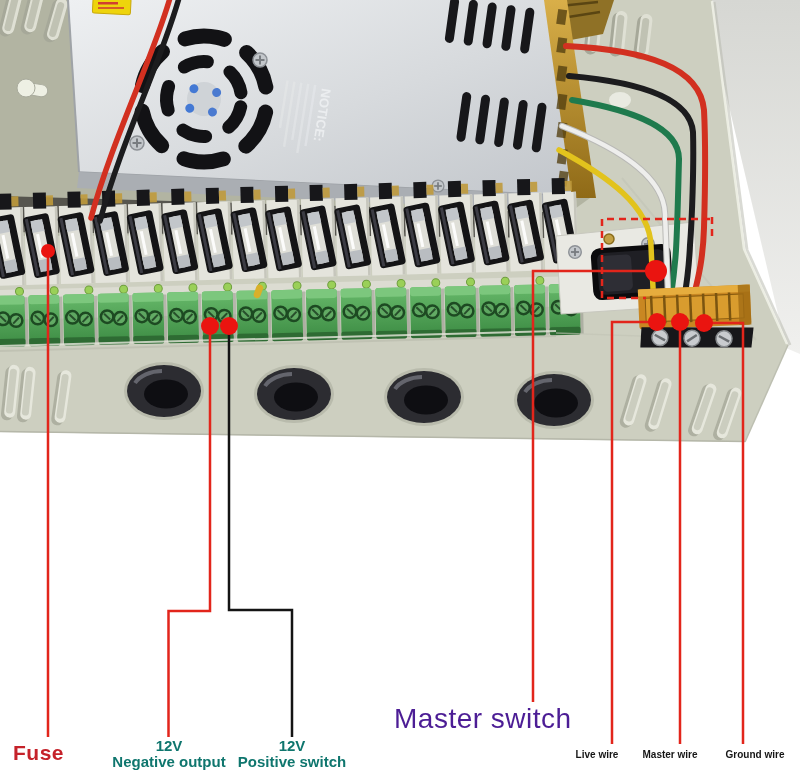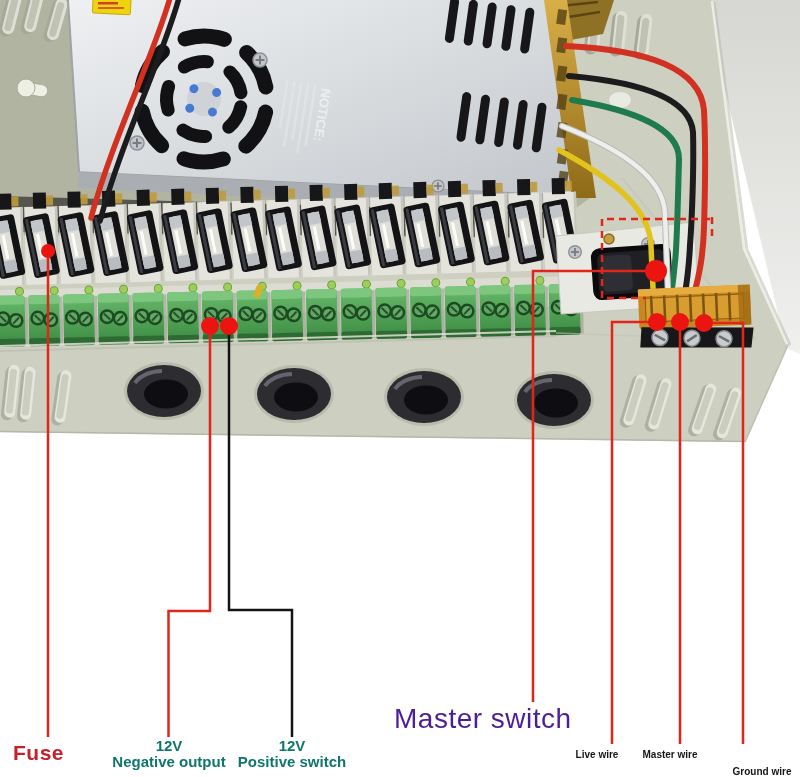--- a/index.html
+++ b/index.html
@@ -332,14 +332,14 @@
 
 <div class="lbl lbl-small" style="left:292px;top:738px;">
   <div>12V</div>
   <div>Positive switch</div>
 </div>
 
 <div class="lbl lbl-red-master" style="left:394px;top:703px;">Master switch</div>
 
 <div class="lbl lbl-wire" style="left:597px;top:749px;">Live wire</div>
 <div class="lbl lbl-wire" style="left:670px;top:749px;">Master wire</div>
-<div class="lbl lbl-wire" style="left:755px;top:766px;margin-left:7px;">Ground wire</div>
+<div class="lbl lbl-wire" style="left:755px;top:749px;">Ground wire</div>
 </div>
 
 </body></html>

